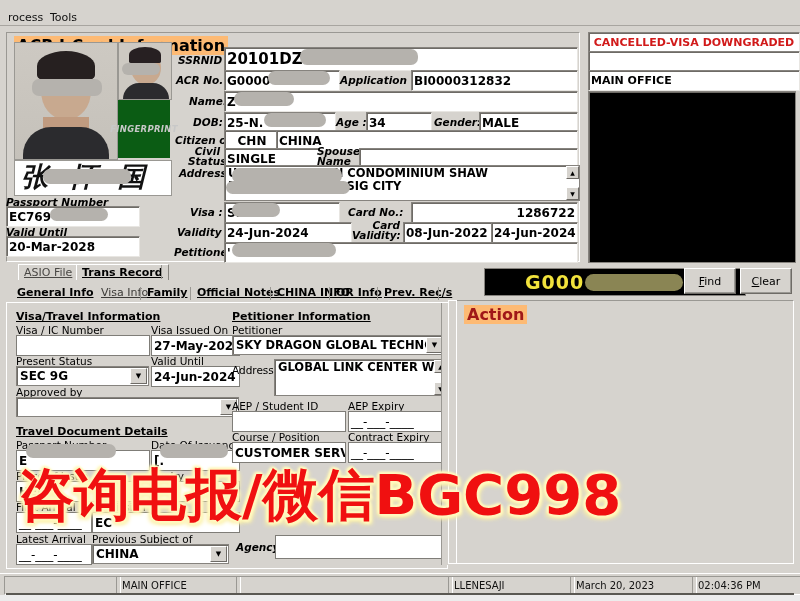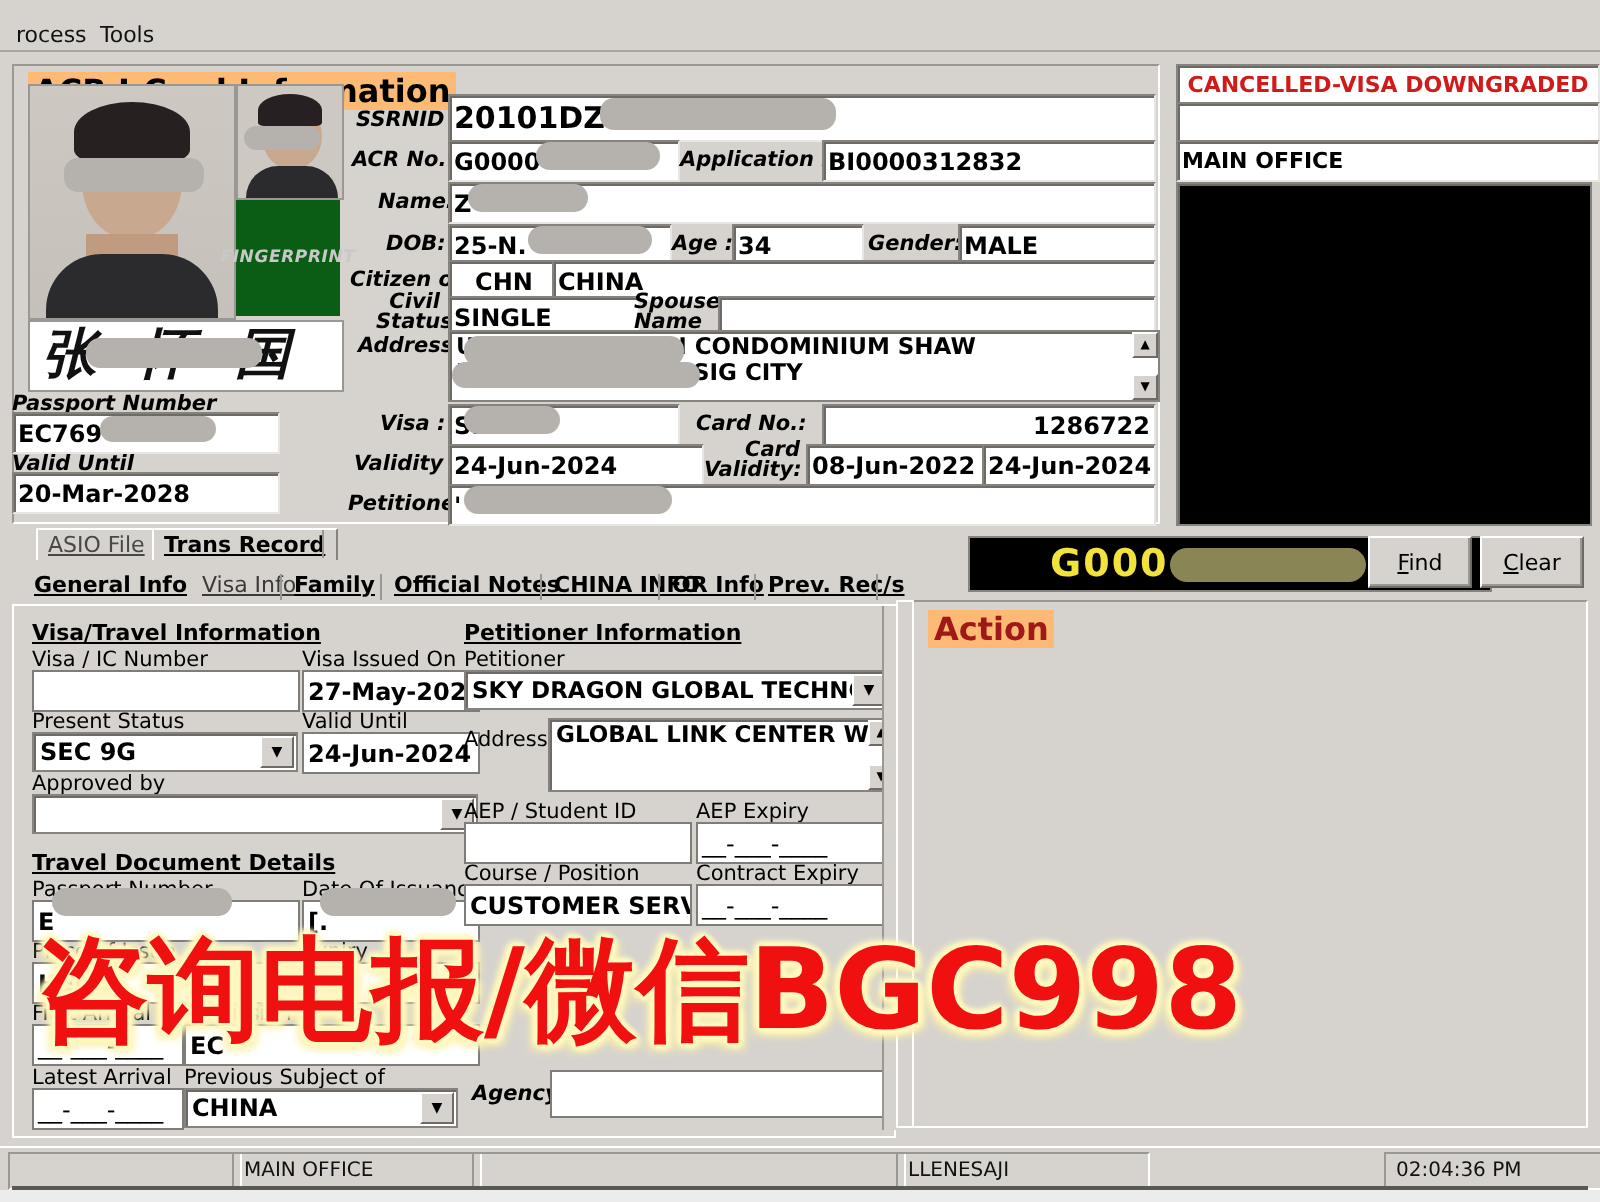--- a/index.html
+++ b/index.html
@@ -380,16 +380,17 @@
 <div class="grp-label" style="left:464px;top:294px;color:#a01818;">Action</div>
 <div style="position:absolute;left:448px;top:300px;width:7px;height:262px;background:#d6d3ce;border:1px solid #fff;"></div>
 
 <div class="watermark">咨询电报/微信BGC998</div>
 
 <div class="statusbar">
   <div class="scell" style="left:4px;width:110px;"></div>
   <div class="scell" style="left:116px;width:118px;">MAIN OFFICE</div>
   <div class="scell" style="left:236px;width:210px;"></div>
   <div class="scell" style="left:448px;width:120px;">LLENESAJI</div>
+  <div class="scell" style="left:570px;width:120px;">March 20, 2023</div>
   <div class="scell" style="left:692px;width:104px;">02:04:36 PM</div>
 </div>
 <div class="bottomline"></div>
 <div class="bottombar"></div>
 
 </body></html>

